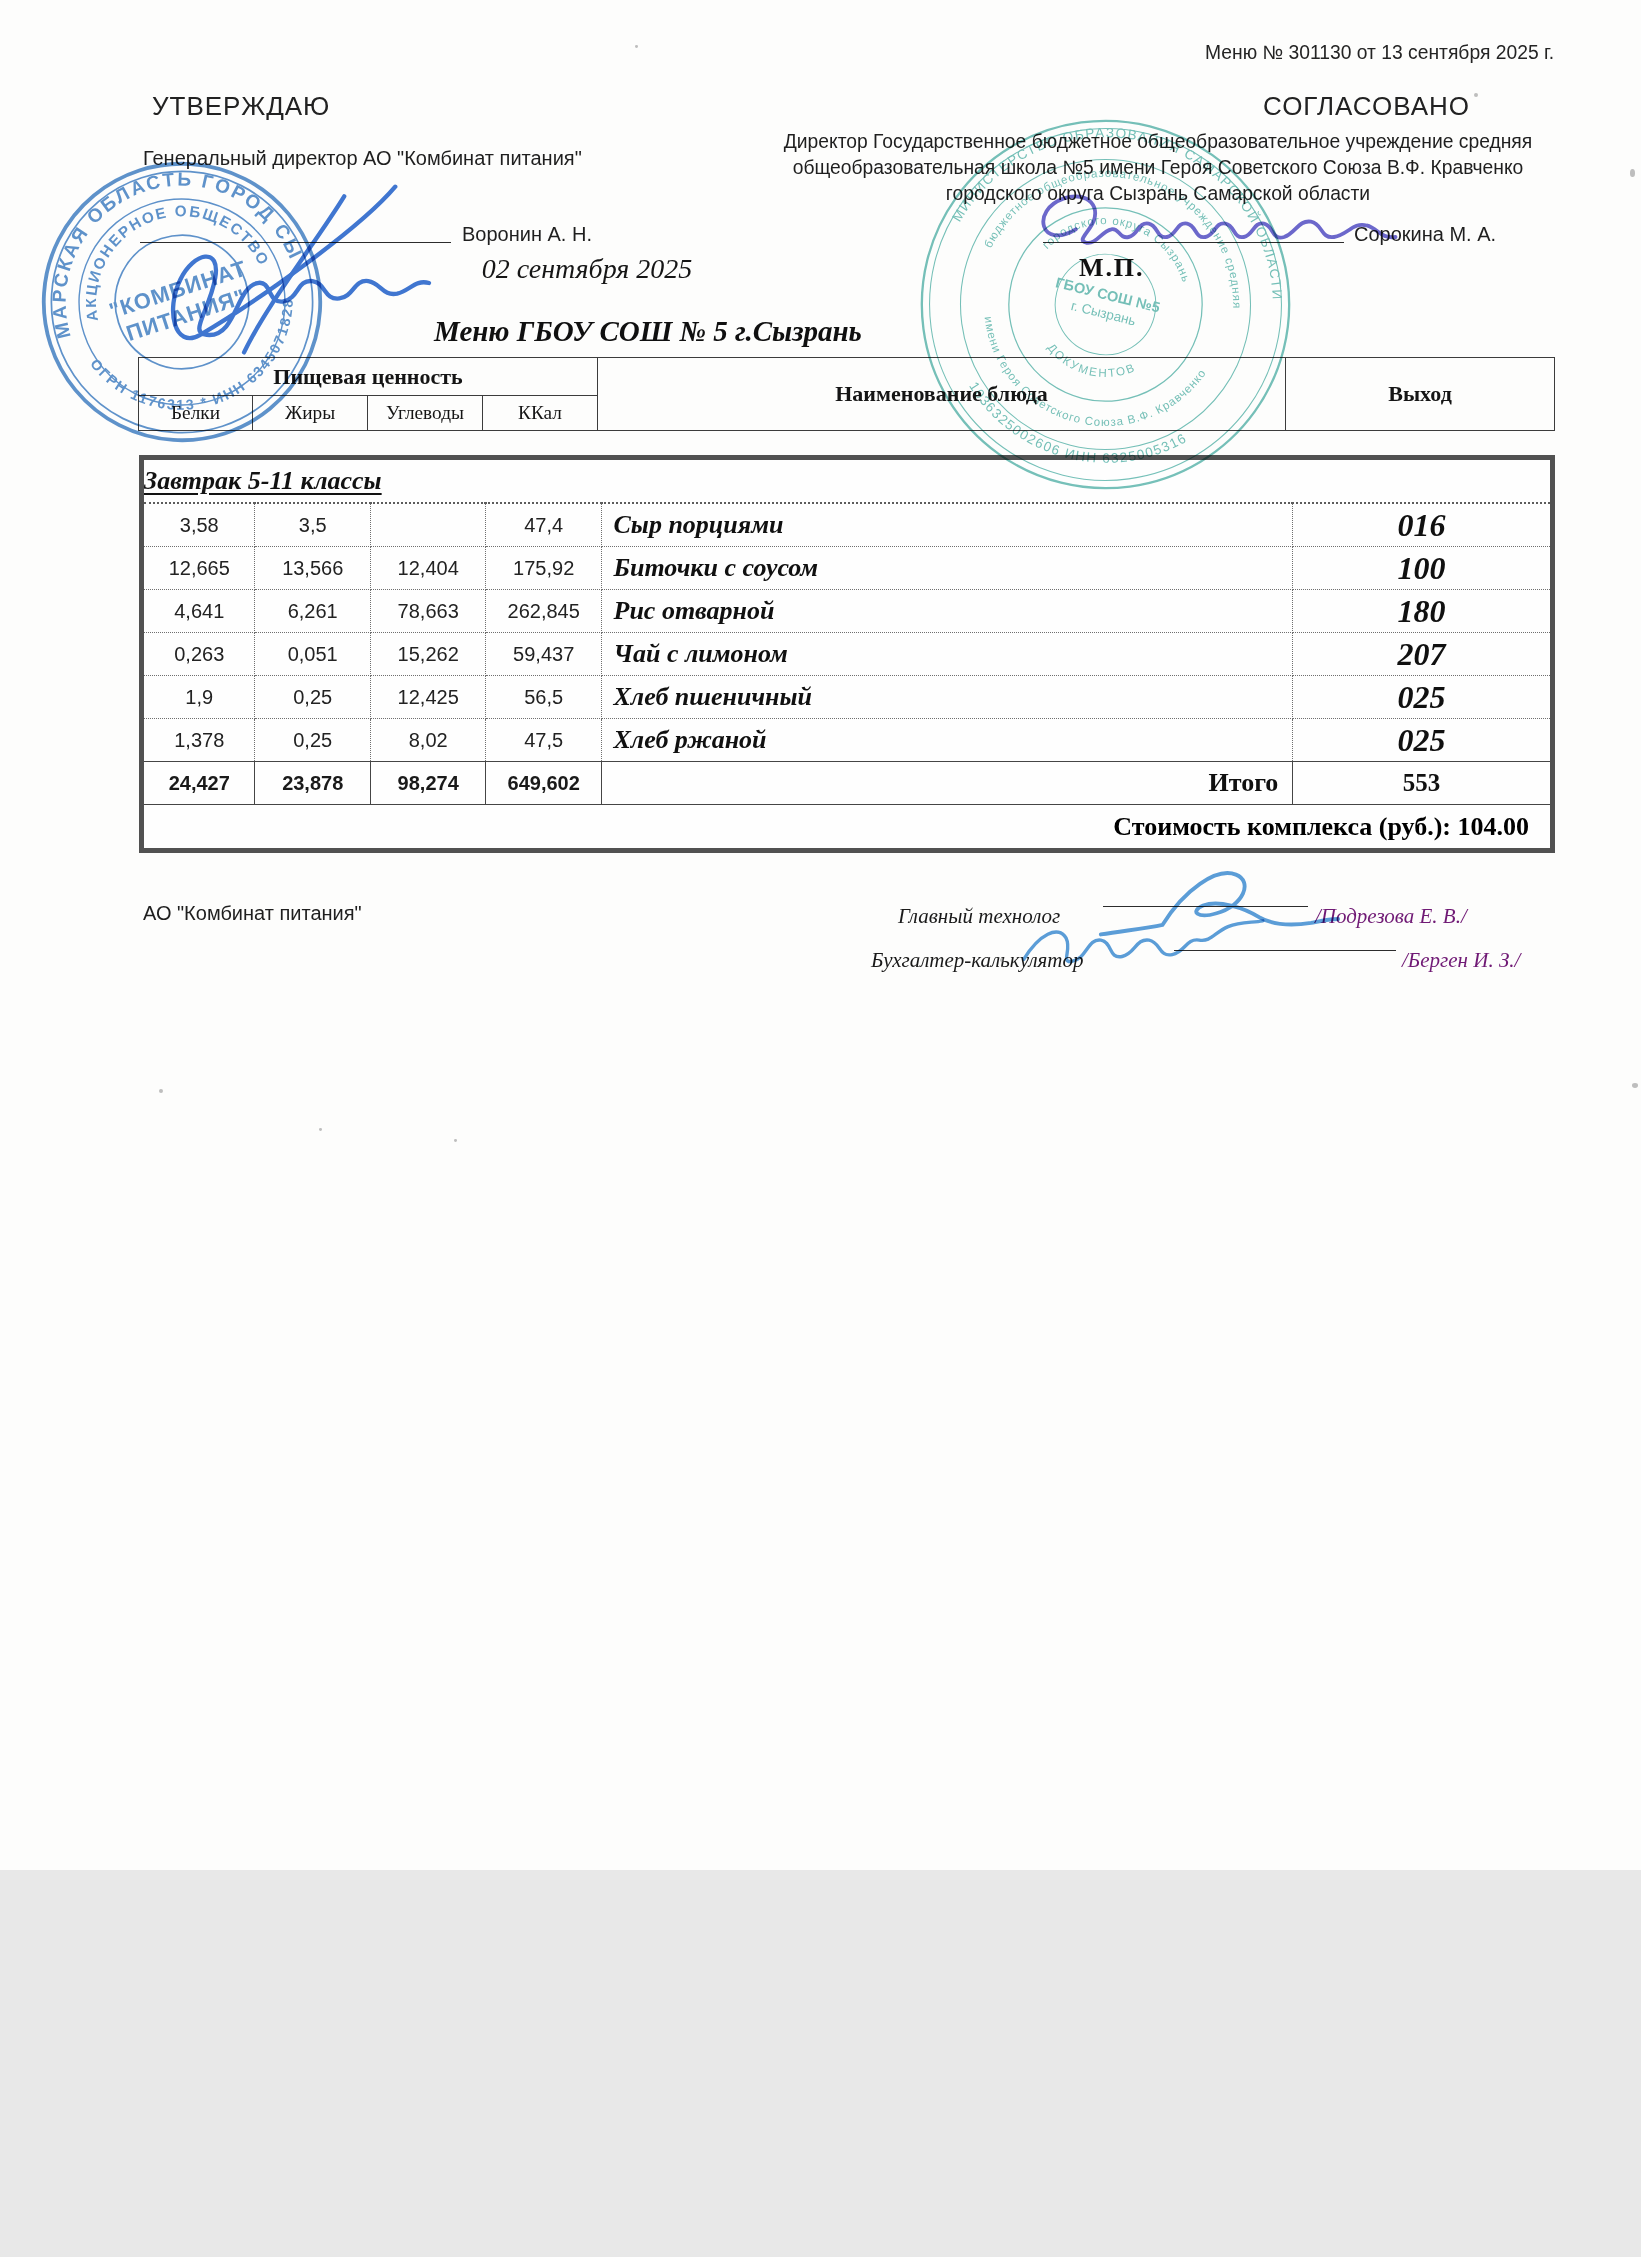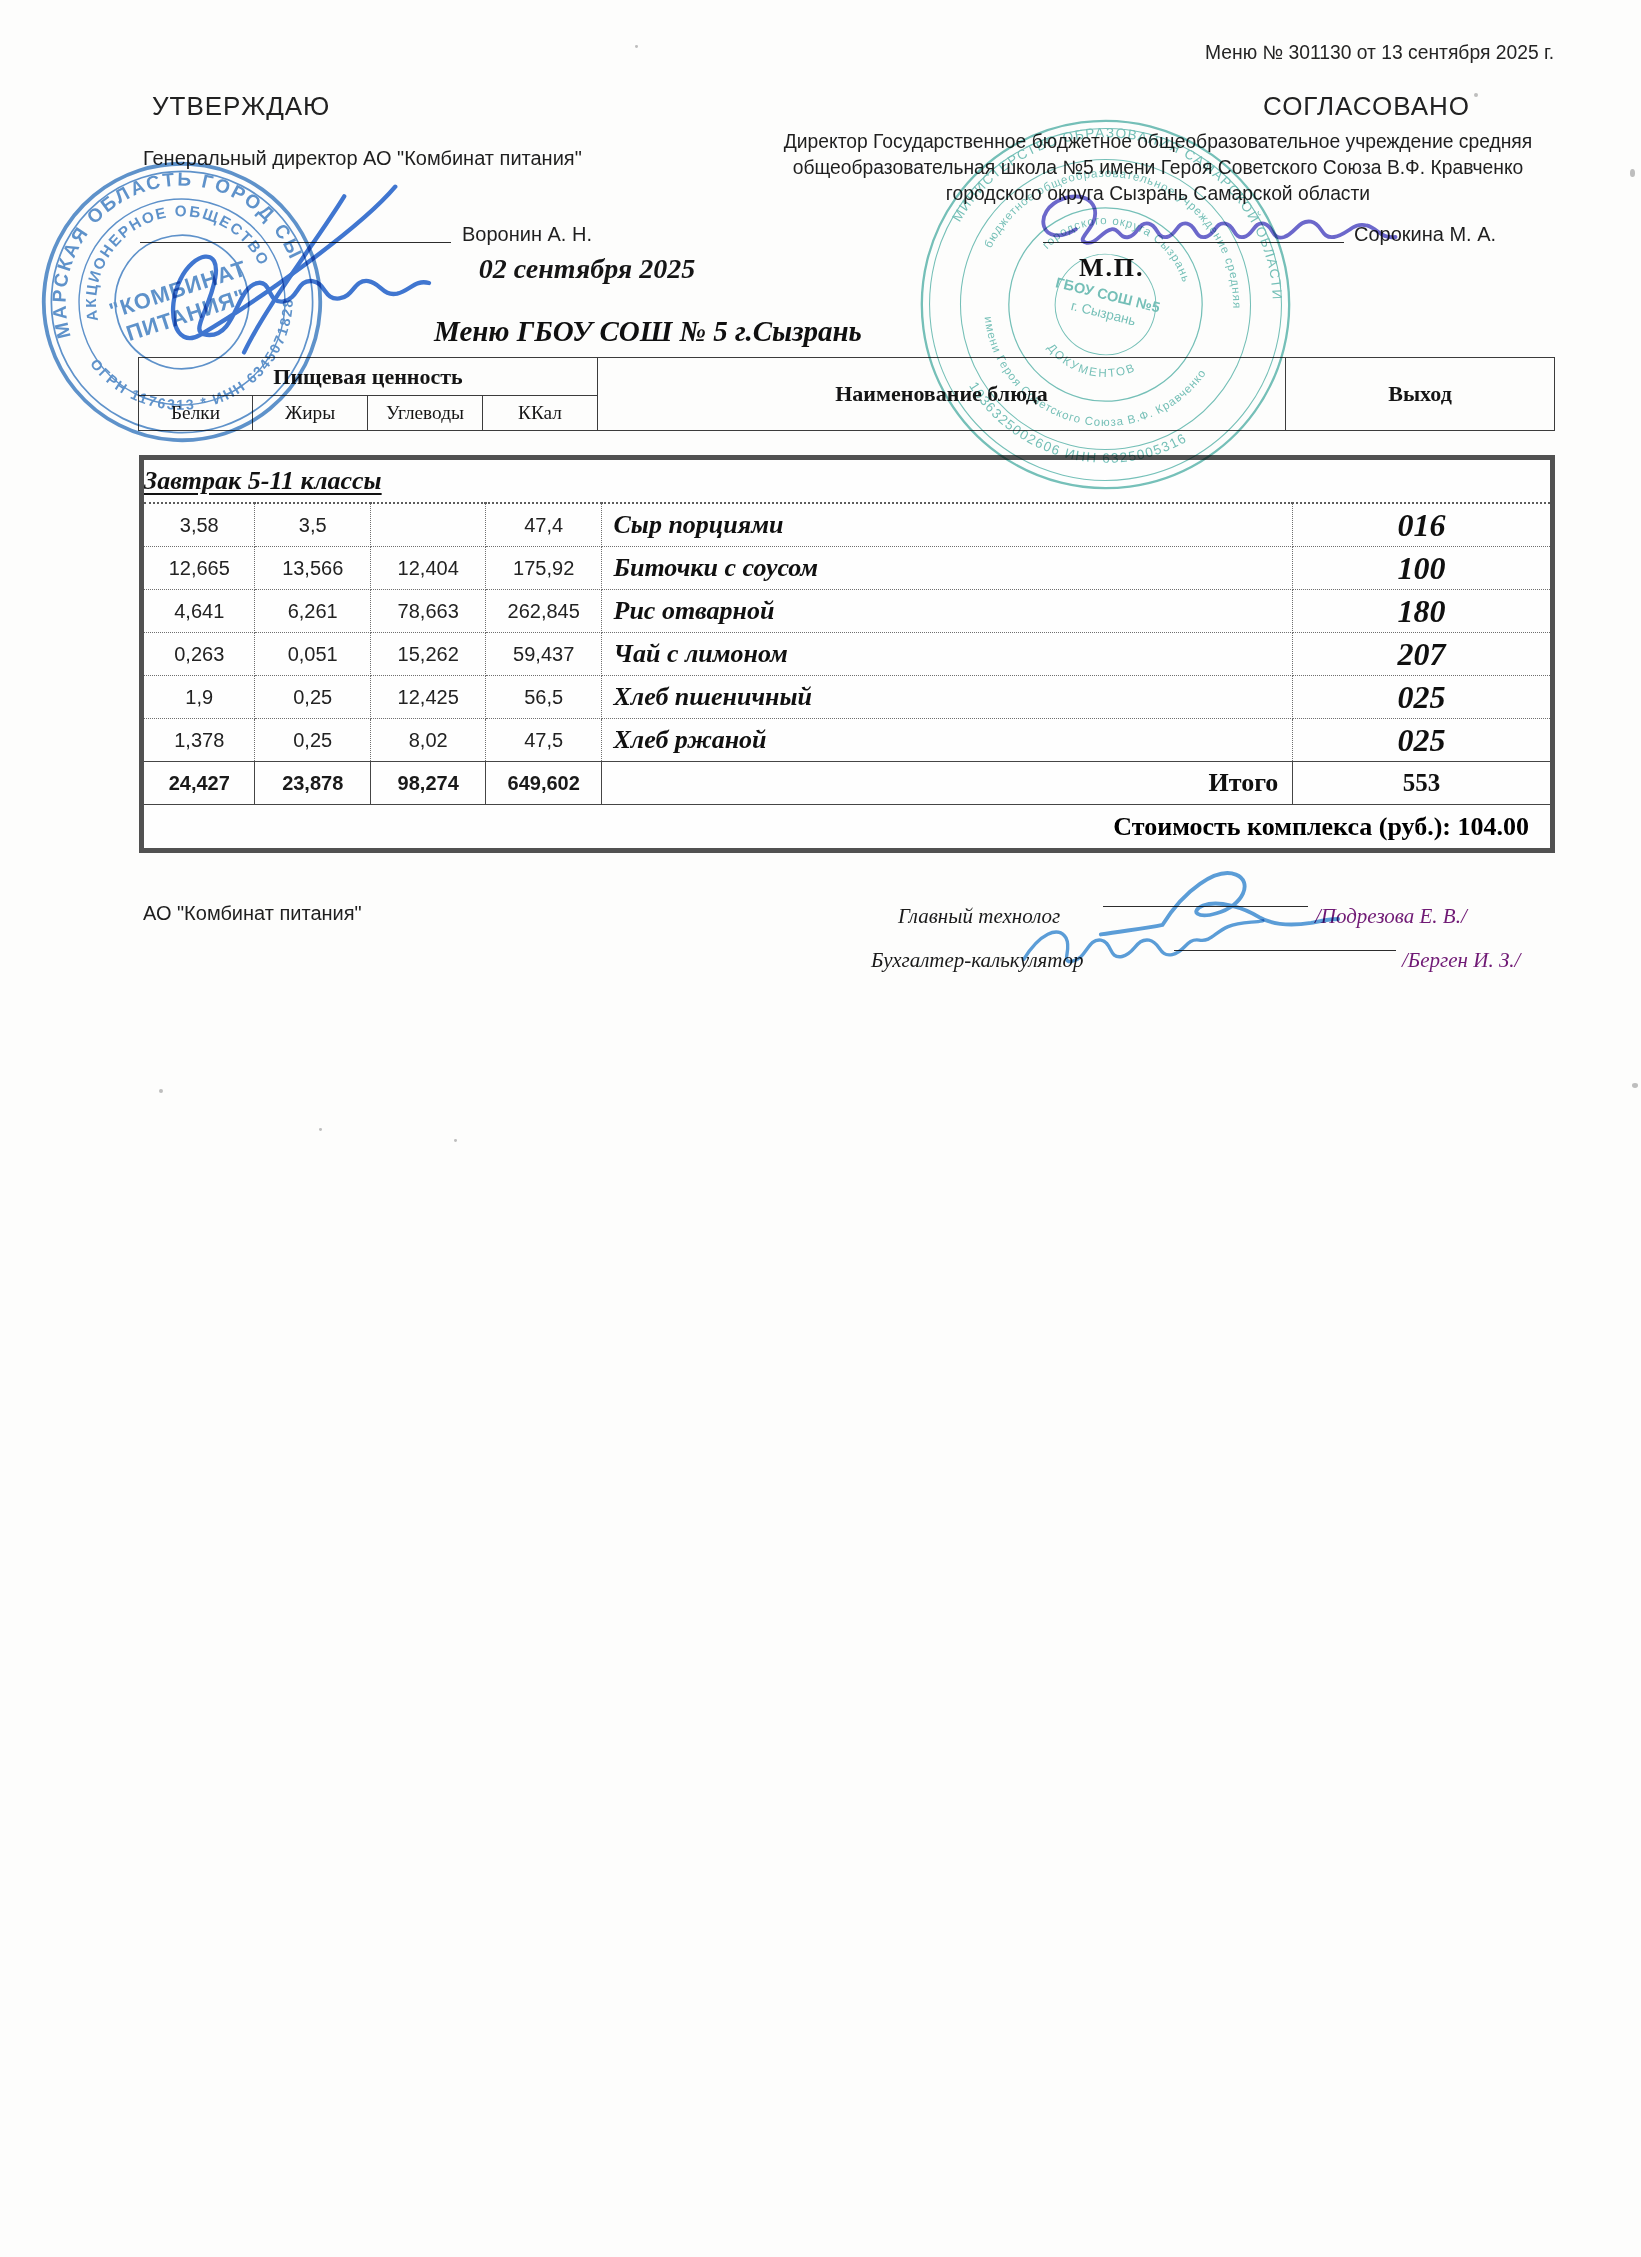--- a/index.html
+++ b/index.html
@@ -1,35 +1,35 @@
 <!DOCTYPE html>
 <html lang="ru"><head>
 <meta charset="utf-8">
 <style>
   html,body{margin:0;padding:0;background:#e8e8e8;}
   .page{
-    position:relative; width:1641px; height:2257px; margin:0 auto;
+    position:relative; width:1641px; height:1870px; margin:0 auto;
     background:#fdfdfc; overflow:hidden;
     font-family:"Liberation Sans", sans-serif; color:#1f1f1f;
   }
   .abs{position:absolute;}
 
   .menu-ref{top:42px; right:87px; font-size:19.3px; color:#242424;}
   .h-approve{left:152px; top:91px; font-size:26px; letter-spacing:1px; color:#222;}
   .h-agree{left:1207px; top:91px; width:319px; text-align:center; font-size:26px; letter-spacing:1px; color:#222;}
   .approve-role{left:143px; top:147px; font-size:20px;}
   .agree-role{left:743px; top:129px; width:830px; text-align:center; font-size:19.3px; line-height:26px;}
 
   .sig-line{border-bottom:1.9px solid #2c2c2c; height:0;}
   .approve-line{left:140px; top:242px; width:311px;}
   .agree-line{left:1043px; top:242px; width:301px;}
   .approve-signer{left:462px; top:223px; font-size:20px;}
   .agree-signer{left:1354px; top:223px; font-size:20px;}
   .approve-date{left:452px; top:253px; width:270px; text-align:center;
-    font-family:"Liberation Serif",serif; font-weight:bold; font-style:italic; font-size:28px; color:#161616;}
+    font-family:"Liberation Serif",serif; font-weight:normal; font-style:italic; font-size:28px; color:#161616;}
   .seal-mark{left:1079px; top:253px; font-family:"Liberation Serif",serif; font-weight:bold; font-size:26px; letter-spacing:1.9px; color:#111;}
 
   .doc-title{left:434px; top:315px; width:782px; text-align:left;
     font-family:"Liberation Serif",serif; font-weight:bold; font-style:italic; font-size:29px; color:#101010;}
 
   table{border-collapse:collapse; table-layout:fixed;}
   .tbl-head{position:absolute; left:138px; top:357px; width:1416px;}
   .tbl-head th{border:1.9px solid #3c3c3c; font-family:"Liberation Serif",serif; color:#151515; font-weight:bold; padding:0;}
   .tbl-head .nut{font-size:22px; height:37px;}
   .tbl-head .big{font-size:22px;}

